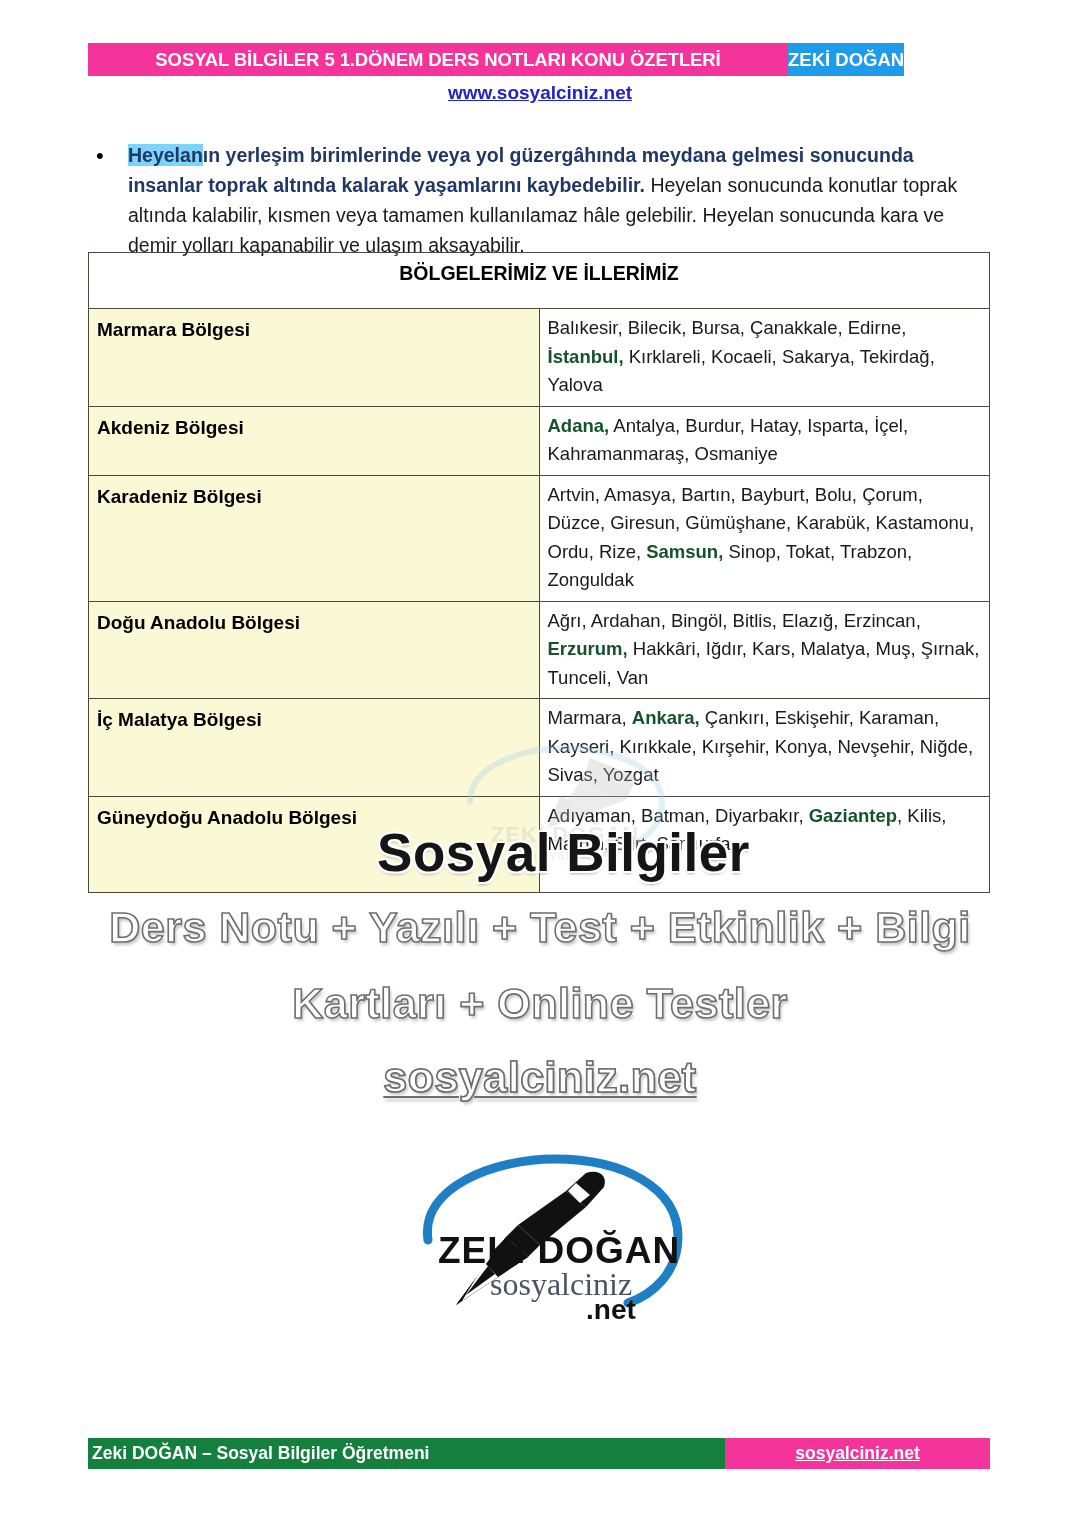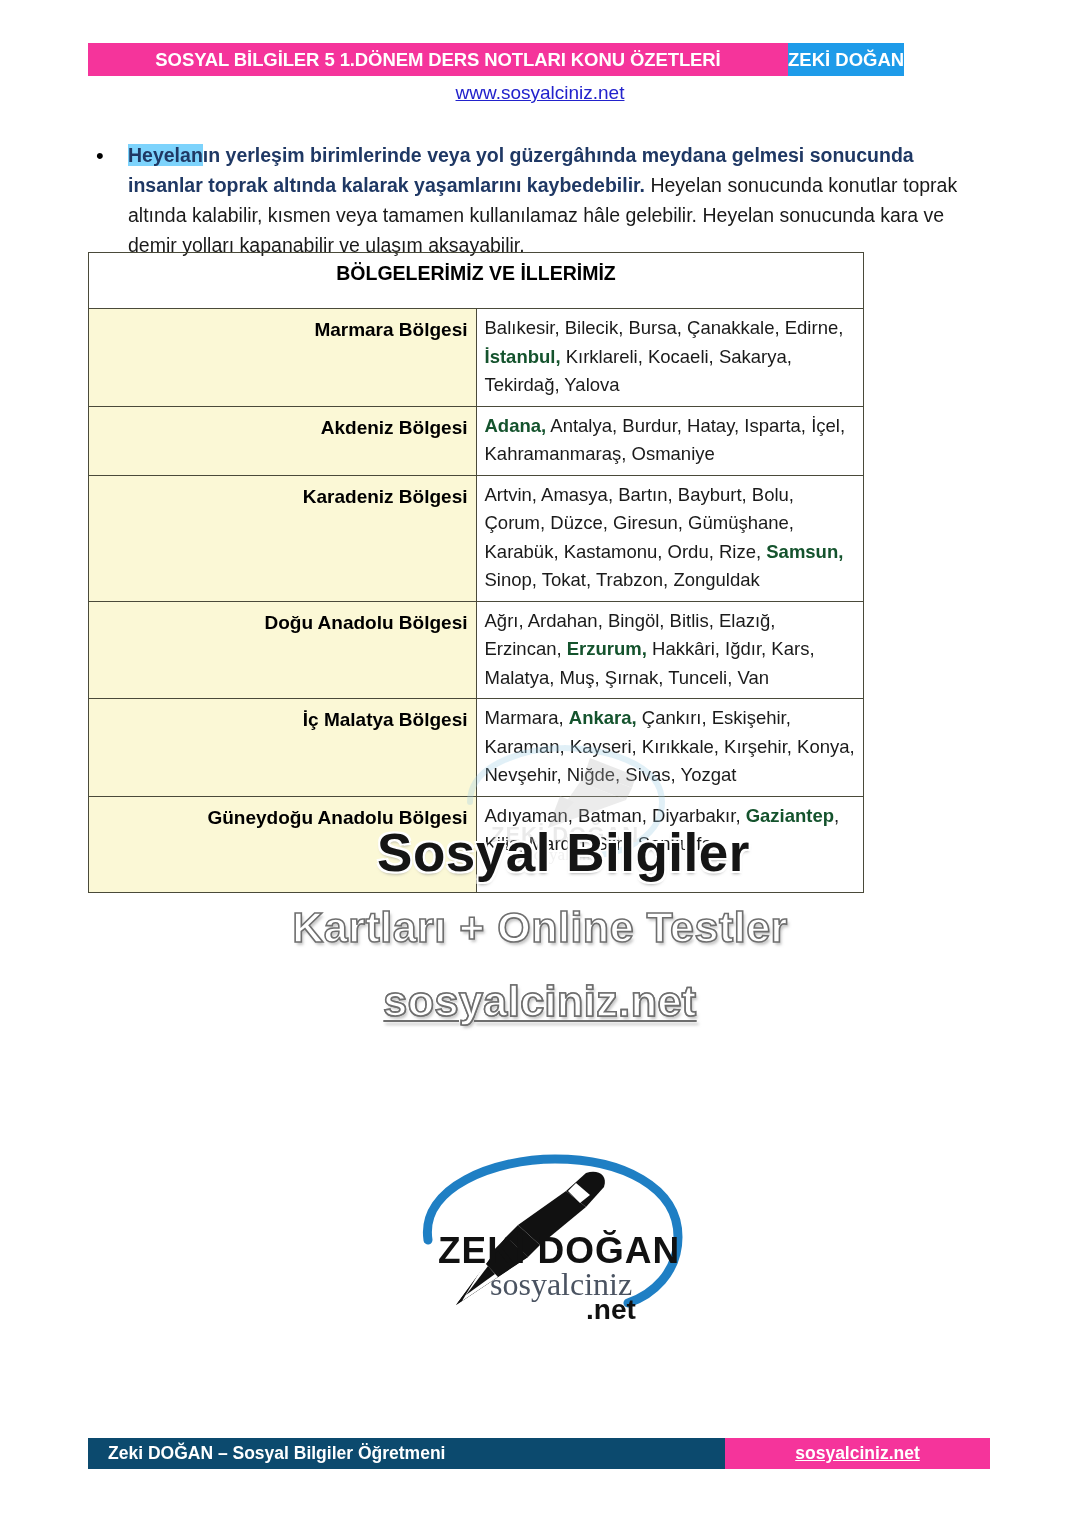--- a/index.html
+++ b/index.html
@@ -46,21 +46,21 @@
     font-size: 18.5px;
     font-weight: bold;
     white-space: nowrap;
   }
   .header-link {
     position: absolute;
     left: 0; top: 82px;
     width: 1080px;
     text-align: center;
     font-size: 19px;
-    font-weight: normal;
+    font-weight: bold;
     color: #2222cc;
     text-decoration: underline;
   }
 
   
   .para-block {
     position: absolute;
     left: 88px; top: 140px;
     width: 900px;
   }
@@ -87,21 +87,21 @@
   .para-text .bluebold {
     color: #1f3864;
     font-weight: bold;
     margin-top: 39px;
   }
 
   
   .tbl {
     position: absolute;
     left: 88px; top: 252px;
-    width: 776px;
+    width: 902px;
     border-collapse: collapse;
     table-layout: fixed;
   }
   .tbl td {
     border: 1.4px solid #4a4a3a;
     vertical-align: top;
     padding: 5px 8px 6px 8px;
     font-size: 18.5px;
     line-height: 28.5px;
     color: #1a1a1a;
@@ -110,21 +110,21 @@
     text-align: center;
     font-weight: bold;
     font-size: 19.5px;
     color: #000;
     height: 56px;
     vertical-align: top;
     padding-top: 6px;
   }
   .tbl .region-cell {
     background: #fbf8d6;
-    text-align: right;
+    text-align: left;
     font-weight: bold;
     color: #000;
     width: 202px;
     font-size: 19px;
     line-height: 29px;
     vertical-align: top;
     padding-top: 6px;
   }
   .tbl .cities-cell b { font-weight: bold; color: #14532d; }
 
@@ -189,26 +189,26 @@
 
   
   .footer-bar {
     position: absolute;
     left: 88px; top: 1438px;
     width: 902px; height: 31px;
     display: flex;
     align-items: stretch;
   }
   .footer-left {
-    background: #0c4a6e;
+    background: #15803d;
     color: #ffffff;
     flex: 0 0 637px;
     display: flex;
     align-items: center;
-    padding-left: 20px;
+    padding-left: 4px;
     font-size: 17.5px;
     font-weight: bold;
     white-space: nowrap;
   }
   .footer-right {
     background: #f5349b;
     color: #ffffff;
     flex: 1 1 auto;
     display: flex;
     align-items: center;
@@ -280,20 +280,21 @@
         <path d="M140 42 L186 60 L108 88 Z" opacity="0.9"></path>
         <path d="M108 88 L120 56 L134 62 Z"></path>
       </g>
       <text x="125" y="102" text-anchor="middle" font-family="'Liberation Sans', sans-serif" font-size="22" font-weight="bold" fill="#bdbdbd" letter-spacing="1">ZEKİ DOĞAN</text>
       <text x="125" y="120" text-anchor="middle" font-family="'Liberation Serif', serif" font-size="17" fill="#cfcfcf">sosyalciniz</text>
     </svg>
   </div>
 
   <div class="promo">
     <div class="promo-main">Sosyal Bilgiler</div>
+    <div class="promo-sub">Ders Notu + Yazılı + Test + Etkinlik + Bilgi</div>
     <div class="promo-sub">Kartları + Online Testler</div>
     <div class="promo-site">sosyalciniz.net</div>
   </div>
 
   <div class="logo-wrap">
     <svg viewBox="0 0 320 200" width="320" height="200" aria-hidden="true">
 
       <path d="M38 95 C30 42, 105 14, 165 14 C232 14, 288 42, 288 92 C288 128, 262 150, 238 158" fill="none" stroke="#1f7fc4" stroke-width="9" stroke-linecap="round"></path>
 
       <g fill="#111111">

